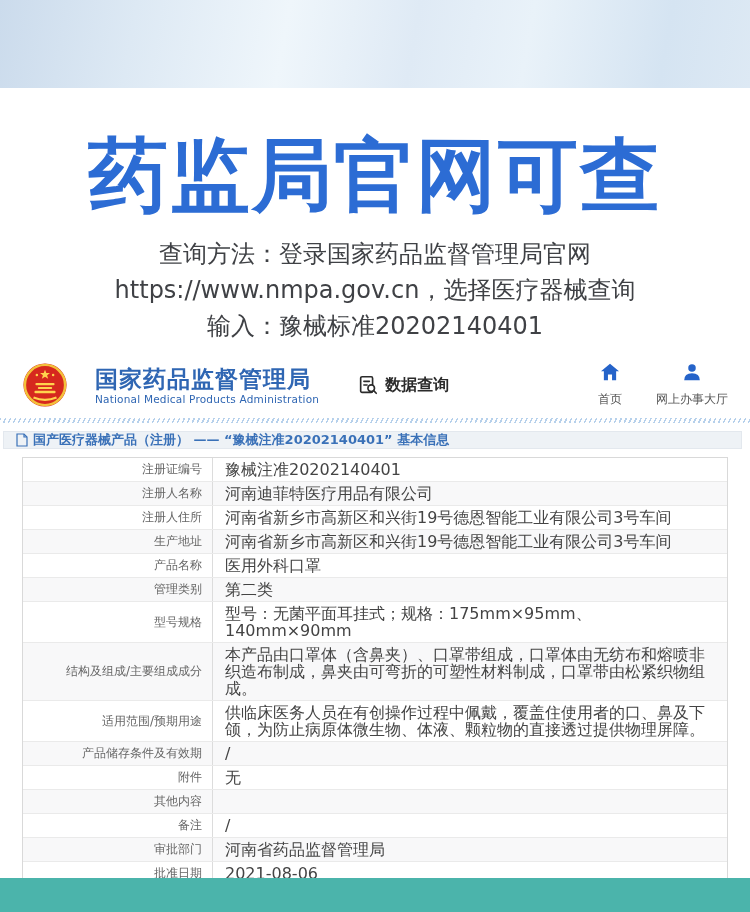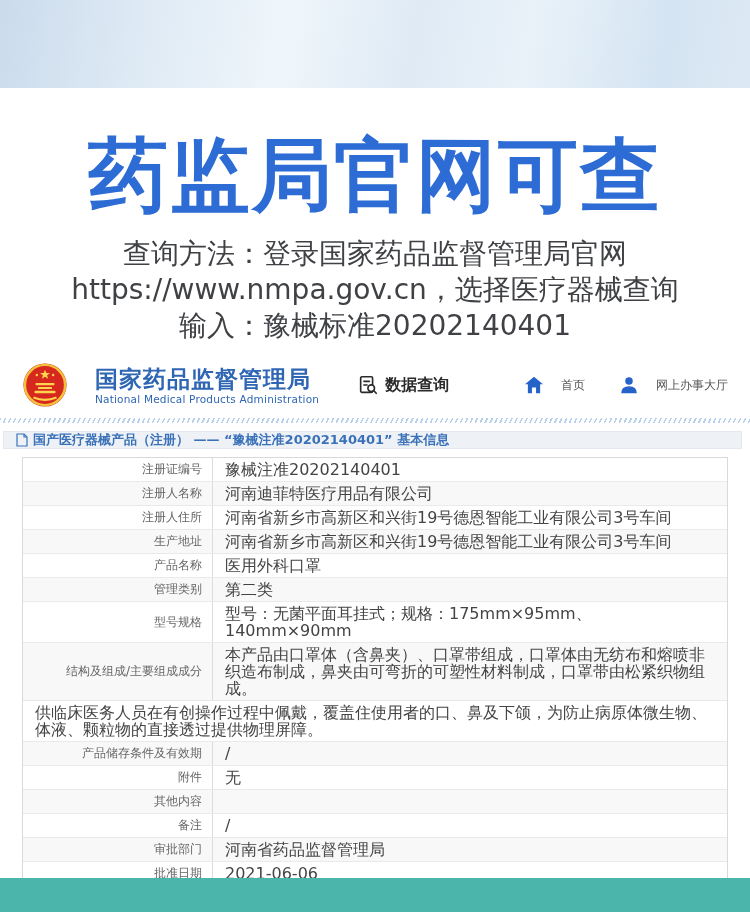--- a/index.html
+++ b/index.html
@@ -19,37 +19,37 @@
 
   
   .hero { text-align:center; }
   .hero-title {
     margin-top:40px;
     font-size:80px; line-height:96px; font-weight:800;
     color:#2c6cd4; letter-spacing:2px;
   }
   .hero-lines { margin-top:12px; }
   .hero-line {
-    font-size:28px; line-height:36px; color:#3f4145; font-weight:500;
+    font-size:24px; line-height:36px; color:#3f4145; font-weight:500;
   }
 
   
   .site-header {
     margin-top:12px; height:58px; padding:0 22px;
     display:flex; align-items:center;
   }
   .brand { display:flex; align-items:center; gap:27px; cursor:pointer; }
   .brand-cn { font-size:23px; font-weight:700; color:#2f66b3; letter-spacing:1px; line-height:26px; }
   .brand-en { font-size:10.5px; color:#2f66b3; letter-spacing:.2px; margin-top:1px; }
   .data-query {
     display:flex; align-items:center; gap:6px; margin-left:38px; cursor:pointer;
   }
   .data-query span { font-size:16px; color:#2b2b2b; font-weight:600; }
   .header-nav { margin-left:auto; display:flex; gap:34px; }
-  .nav-item { display:flex; flex-direction:row; align-items:center; gap:17px; cursor:pointer; }
+  .nav-item { display:flex; flex-direction:column; align-items:center; gap:10px; cursor:pointer; }
   .nav-item .lbl { font-size:12px; color:#555; }
 
   
   .hatch-divider {
     margin-top:4px; height:5px; width:100%;
     background:repeating-linear-gradient(115deg,
       rgba(122,170,219,.55) 0px, rgba(122,170,219,.55) 1.5px,
       rgba(255,255,255,0) 1.5px, rgba(255,255,255,0) 4.5px);
   }
 
@@ -213,20 +213,21 @@
     <div class="tlabel">型号规格</div>
     <div class="tvalue">型号：无菌平面耳挂式；规格：175mm×95mm、140mm×90mm</div>
   </div>
 
   <div class="trow">
     <div class="tlabel">结构及组成/主要组成成分</div>
     <div class="tvalue">本产品由口罩体（含鼻夹）、口罩带组成，口罩体由无纺布和熔喷非织造布制成，鼻夹由可弯折的可塑性材料制成，口罩带由松紧织物组成。</div>
   </div>
 
   <div class="trow">
+    <div class="tlabel">适用范围/预期用途</div>
     <div class="tvalue">供临床医务人员在有创操作过程中佩戴，覆盖住使用者的口、鼻及下颌，为防止病原体微生物、体液、颗粒物的直接透过提供物理屏障。</div>
   </div>
 
   <div class="trow">
     <div class="tlabel">产品储存条件及有效期</div>
     <div class="tvalue">/</div>
   </div>
 
   <div class="trow">
     <div class="tlabel">附件</div>
@@ -243,21 +244,21 @@
     <div class="tvalue">/</div>
   </div>
 
   <div class="trow">
     <div class="tlabel">审批部门</div>
     <div class="tvalue">河南省药品监督管理局</div>
   </div>
 
   <div class="trow">
     <div class="tlabel">批准日期</div>
-    <div class="tvalue">2021-06-06</div>
+    <div class="tvalue">2021-08-06</div>
   </div>
 
   <div class="trow">
     <div class="tlabel">有效期至</div>
     <div class="tvalue">2026-08-05</div>
   </div>
 
   <div class="trow">
     <div class="tlabel">变更情况</div>
     <div class="tvalue">/</div>

